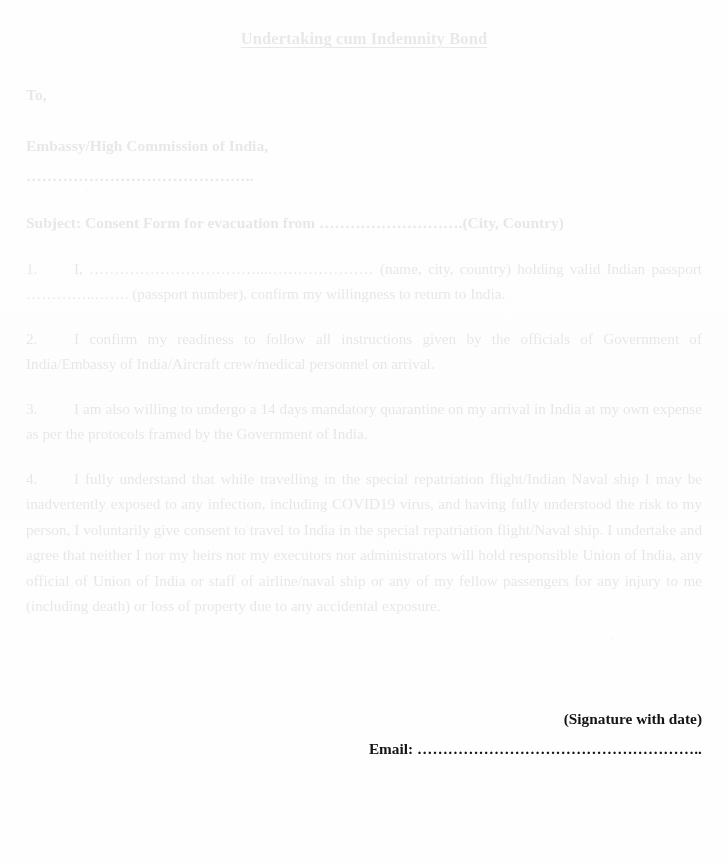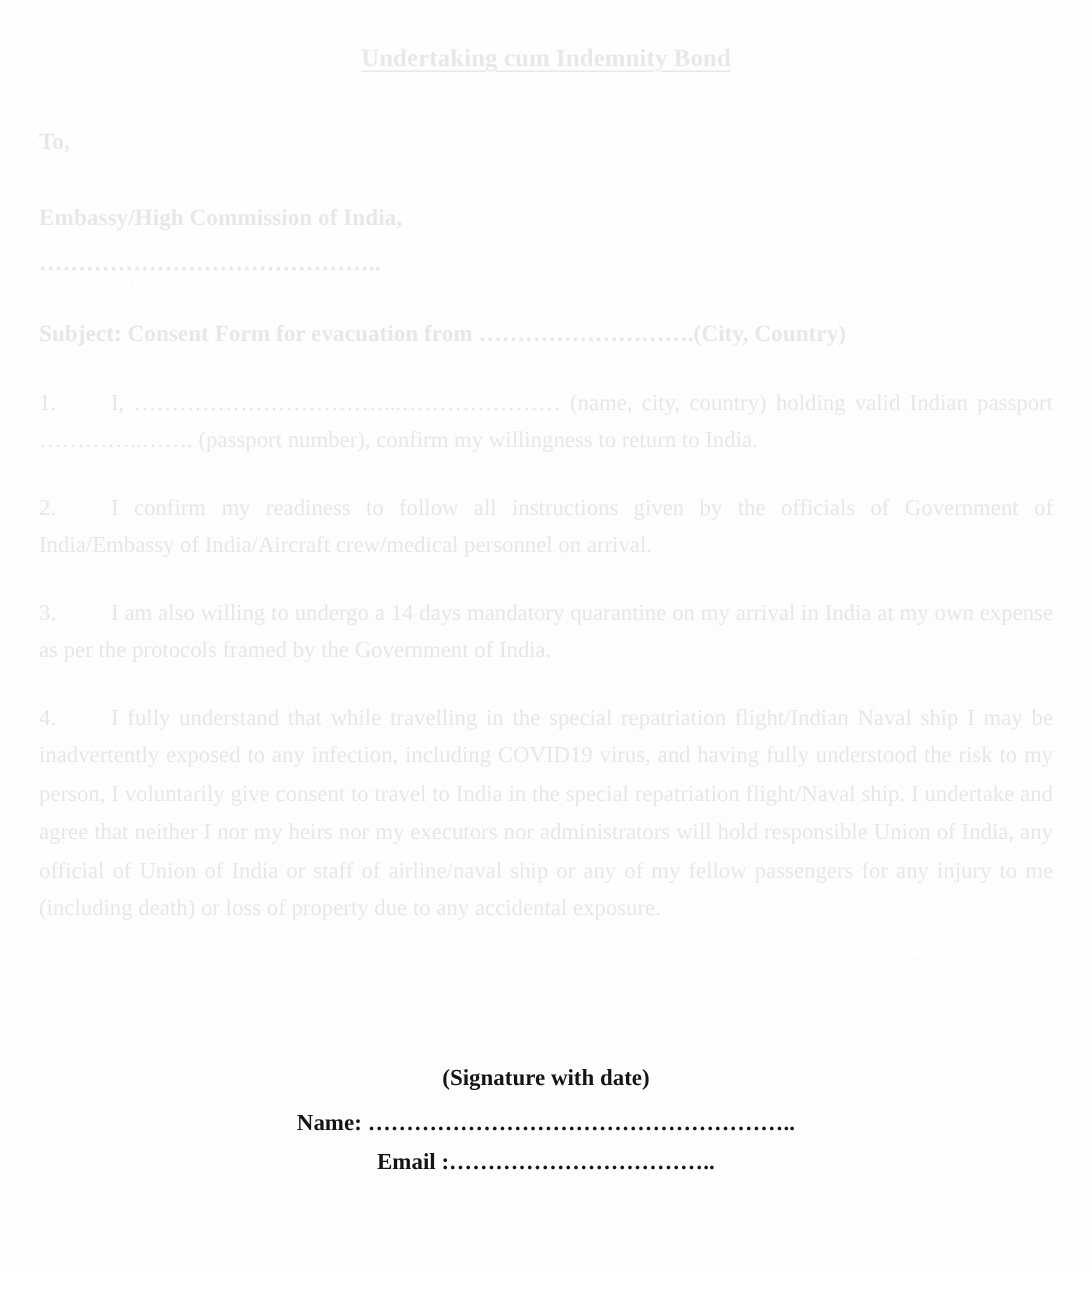--- a/index.html
+++ b/index.html
@@ -101,21 +101,21 @@
   .clause.first {
     padding-top: 25px;
   }
   .sig-block {
     position: absolute;
     left: 26px;
     right: 26px;
     top: 706px;
   }
   .sig-line {
-    text-align: center;
+    text-align: right;
     font-weight: bold;
     font-size: 15.3px;
     line-height: 26px;
     margin: 0;
     white-space: nowrap;
     padding-right: 0px;
   }
   .sig-line.sig-caption {
     padding-bottom: 4px;
   }
@@ -150,20 +150,19 @@
     <span class="clause-num">3.</span><span>I am also willing to undergo a 14 days mandatory quarantine on my arrival in India at my own expense as per the protocols framed by the Government of India.</span>
   </p>
 
   <p class="clause">
     <span class="clause-num">4.</span><span>I fully understand that while travelling in the special repatriation flight/Indian Naval ship I may be inadvertently exposed to any infection, including COVID19 virus, and having fully understood the risk to my person, I voluntarily give consent to travel to India in the special repatriation flight/Naval ship. I undertake and agree that neither I nor my heirs nor my executors nor administrators will hold responsible Union of India, any official of Union of India or staff of airline/naval ship or any of my fellow passengers for any injury to me (including death) or loss of property due to any accidental exposure.</span>
   </p>
 
   <div class="sig-block">
     <p class="sig-line sig-caption">(Signature with date)</p>
 
-    <p class="sig-line"><span>Name:</span><span class="dots"> ………………………………………………..</span></p>
+    <p class="sig-line"><span>Email:</span><span class="dots"> ………………………………………………..</span></p>
 
 
 
-    <p class="sig-line"><span>Email :</span><span class="dots">……………………………..</span></p>
   </div>
 
 </div>
 
 </body></html>

